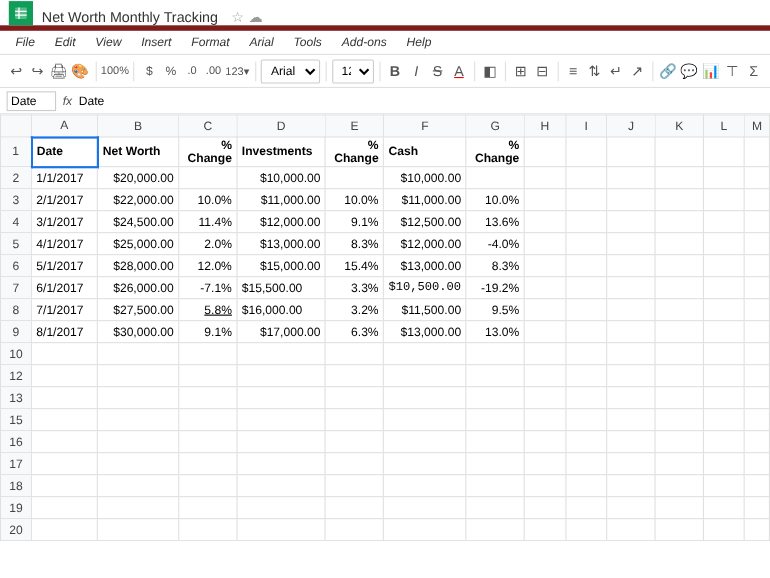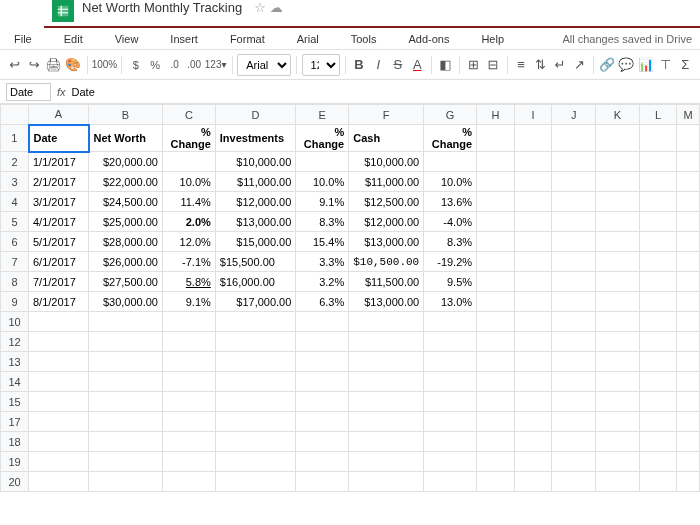--- a/index.html
+++ b/index.html
@@ -1,27 +1,27 @@
 <!DOCTYPE html>
 <html><head>
   <meta charset="utf-8">
   <style>
     * { margin: 0; padding: 0; box-sizing: border-box; }
     body { font-family: Arial, sans-serif; font-size: 12px; background: #fff; width: 700px; height: 525px; overflow: hidden; }
 
     
-    #top-bar { display: flex; align-items: flex-start; height: 28px; background: #fff; padding: 0 8px; border-bottom: 2px solid #7f1d1d; margin-left: 44px; }
+    #top-bar { display: flex; align-items: flex-end; height: 28px; background: #fff; padding: 0 8px; border-bottom: 5px solid #7f1d1d; }
     #app-icon { width: 22px; height: 22px; background: #0f9d58; display: flex; align-items: center; justify-content: center; margin-right: 8px; flex-shrink: 0; }
     #app-icon svg { width: 14px; height: 14px; }
     #title-text { font-size: 13px; color: #333; margin-right: 6px; }
     #cloud-icon { color: #999; font-size: 14px; margin-right: 4px; }
     #star-icon { color: #999; font-size: 14px; }
 
     
-    #menu-bar { display: flex; align-items: center; height: 22px; padding: 0 8px; border-bottom: 1px solid #e0e0e0; gap: 20px; }
+    #menu-bar { display: flex; align-items: center; height: 22px; padding: 0 8px; border-bottom: 1px solid #e0e0e0; gap: 6px; font-style: italic; }
     .menu-item { font-size: 11px; color: #333; padding: 2px 6px; cursor: pointer; border-radius: 2px; }
     #autosave { font-size: 11px; color: #666; margin-left: auto; }
 
     
     #toolbar { display: flex; align-items: center; height: 30px; padding: 0 6px; border-bottom: 1px solid #e0e0e0; gap: 2px; background: #fff; }
     .tb-btn { width: 24px; height: 24px; display: flex; align-items: center; justify-content: center; cursor: pointer; border-radius: 2px; color: #555; font-size: 13px; border: none; background: none; }
     .tb-separator { width: 1px; height: 18px; background: #e0e0e0; margin: 0 3px; }
     .tb-select { font-size: 11px; border: 1px solid #ccc; border-radius: 2px; padding: 1px 4px; height: 22px; background: #fff; cursor: pointer; }
     #font-name { width: 70px; }
     #font-size { width: 38px; }
@@ -80,21 +80,20 @@
 <div id="menu-bar">
   <span class="menu-item">File</span>
   <span class="menu-item">Edit</span>
   <span class="menu-item">View</span>
   <span class="menu-item">Insert</span>
   <span class="menu-item">Format</span>
   <span class="menu-item">Arial</span>
   <span class="menu-item">Tools</span>
   <span class="menu-item">Add-ons</span>
   <span class="menu-item">Help</span>
-  <span id="autosave">All changes saved in Drive</span>
 </div>
 
 <div id="toolbar">
   <button class="tb-btn" title="Undo">↩</button>
   <button class="tb-btn" title="Redo">↪</button>
   <button class="tb-btn" title="Print">🖨</button>
   <button class="tb-btn">🎨</button>
   <div class="tb-separator"></div>
   <button class="tb-btn" style="font-size:10px;">100%</button>
   <div class="tb-separator"></div>
@@ -240,21 +239,21 @@
             <td class="cell"></td>
             <td class="cell"></td>
             <td class="cell"></td>
             <td class="cell"></td>
             <td class="cell"></td>
           </tr>
           <tr>
             <td class="row-header">5</td>
             <td class="cell">4/1/2017</td>
             <td class="cell" style="text-align: right;">$25,000.00</td>
-            <td class="cell" style="text-align: right; font-weight: bold;">2.0%</td>
+            <td class="cell" style="text-align: right;">2.0%</td>
             <td class="cell" style="text-align: right;">$13,000.00</td>
             <td class="cell" style="text-align: right;">8.3%</td>
             <td class="cell" style="text-align: right;">$12,000.00</td>
             <td class="cell" style="text-align: right;">-4.0%</td>
             <td class="cell"></td>
             <td class="cell"></td>
             <td class="cell"></td>
             <td class="cell"></td>
             <td class="cell"></td>
             <td class="cell"></td>
@@ -365,37 +364,37 @@
             <td class="cell"></td>
             <td class="cell"></td>
             <td class="cell"></td>
             <td class="cell"></td>
             <td class="cell"></td>
             <td class="cell"></td>
             <td class="cell"></td>
             <td class="cell"></td>
           </tr>
           <tr>
-            <td class="row-header">14</td>
-            <td class="cell"></td>
-            <td class="cell"></td>
-            <td class="cell"></td>
-            <td class="cell"></td>
-            <td class="cell"></td>
-            <td class="cell"></td>
-            <td class="cell"></td>
-            <td class="cell"></td>
-            <td class="cell"></td>
-            <td class="cell"></td>
-            <td class="cell"></td>
-            <td class="cell"></td>
-            <td class="cell"></td>
-          </tr>
-          <tr>
             <td class="row-header">15</td>
+            <td class="cell"></td>
+            <td class="cell"></td>
+            <td class="cell"></td>
+            <td class="cell"></td>
+            <td class="cell"></td>
+            <td class="cell"></td>
+            <td class="cell"></td>
+            <td class="cell"></td>
+            <td class="cell"></td>
+            <td class="cell"></td>
+            <td class="cell"></td>
+            <td class="cell"></td>
+            <td class="cell"></td>
+          </tr>
+          <tr>
+            <td class="row-header">16</td>
             <td class="cell"></td>
             <td class="cell"></td>
             <td class="cell"></td>
             <td class="cell"></td>
             <td class="cell"></td>
             <td class="cell"></td>
             <td class="cell"></td>
             <td class="cell"></td>
             <td class="cell"></td>
             <td class="cell"></td>

